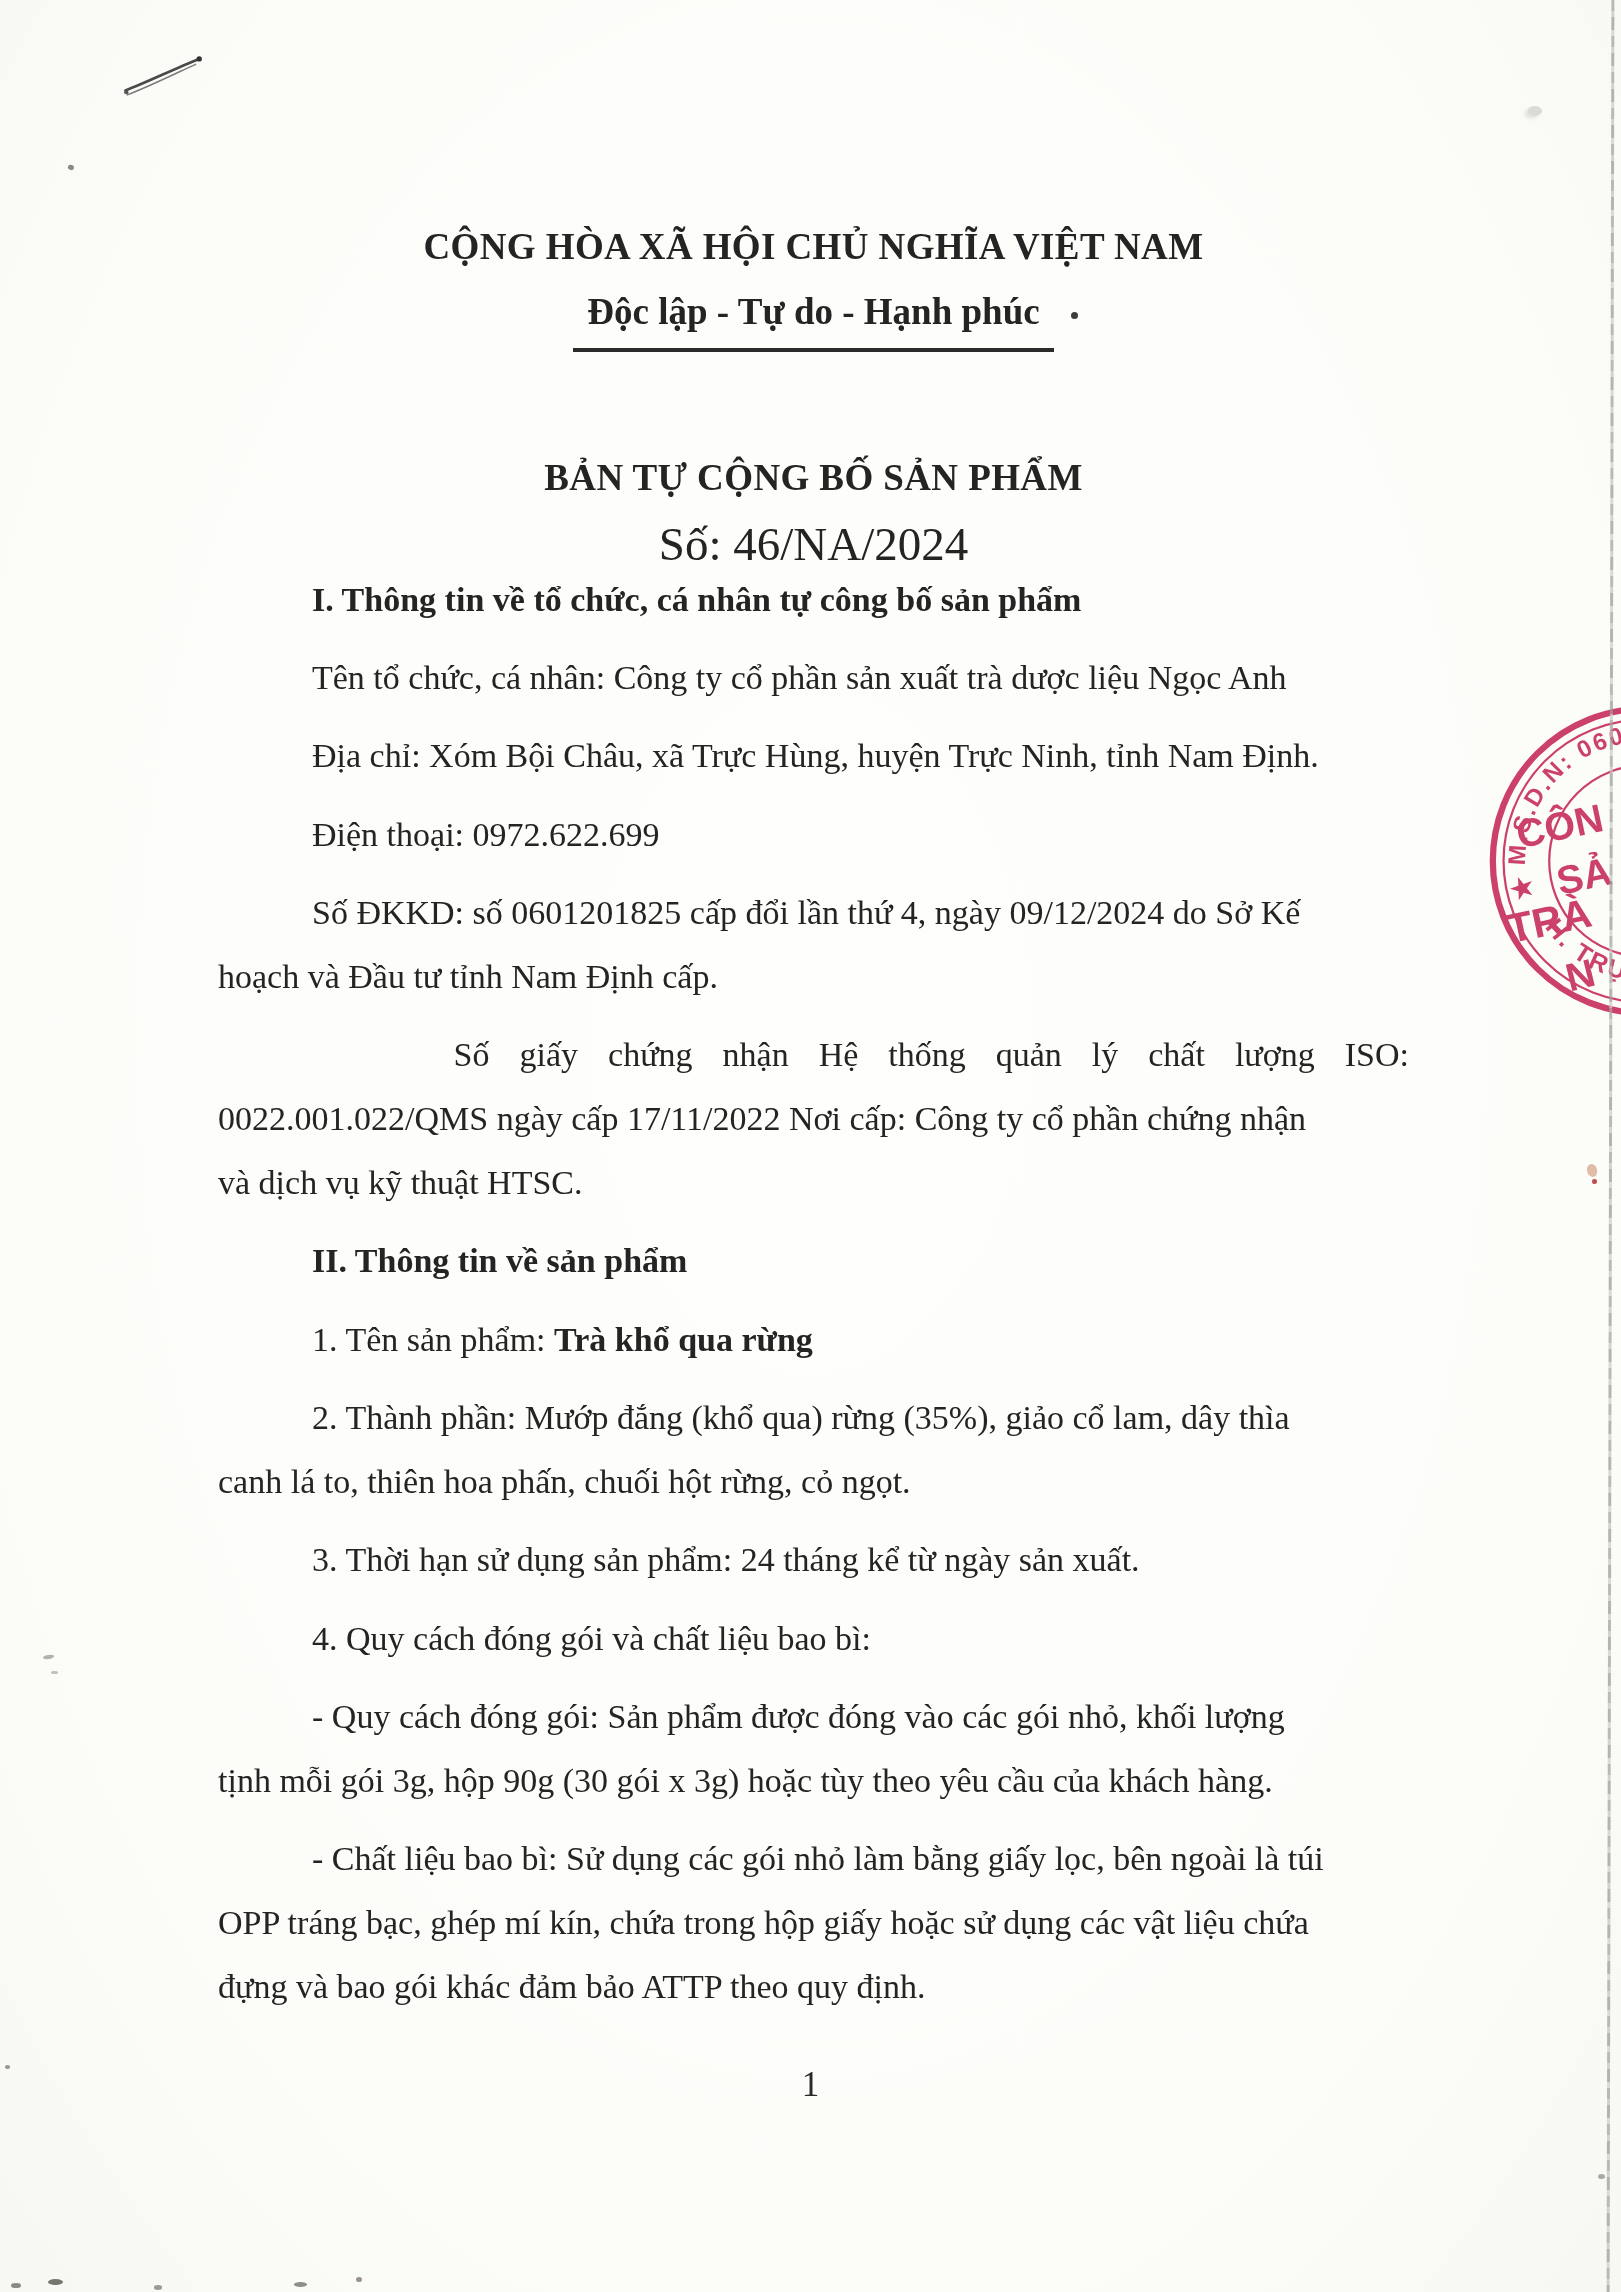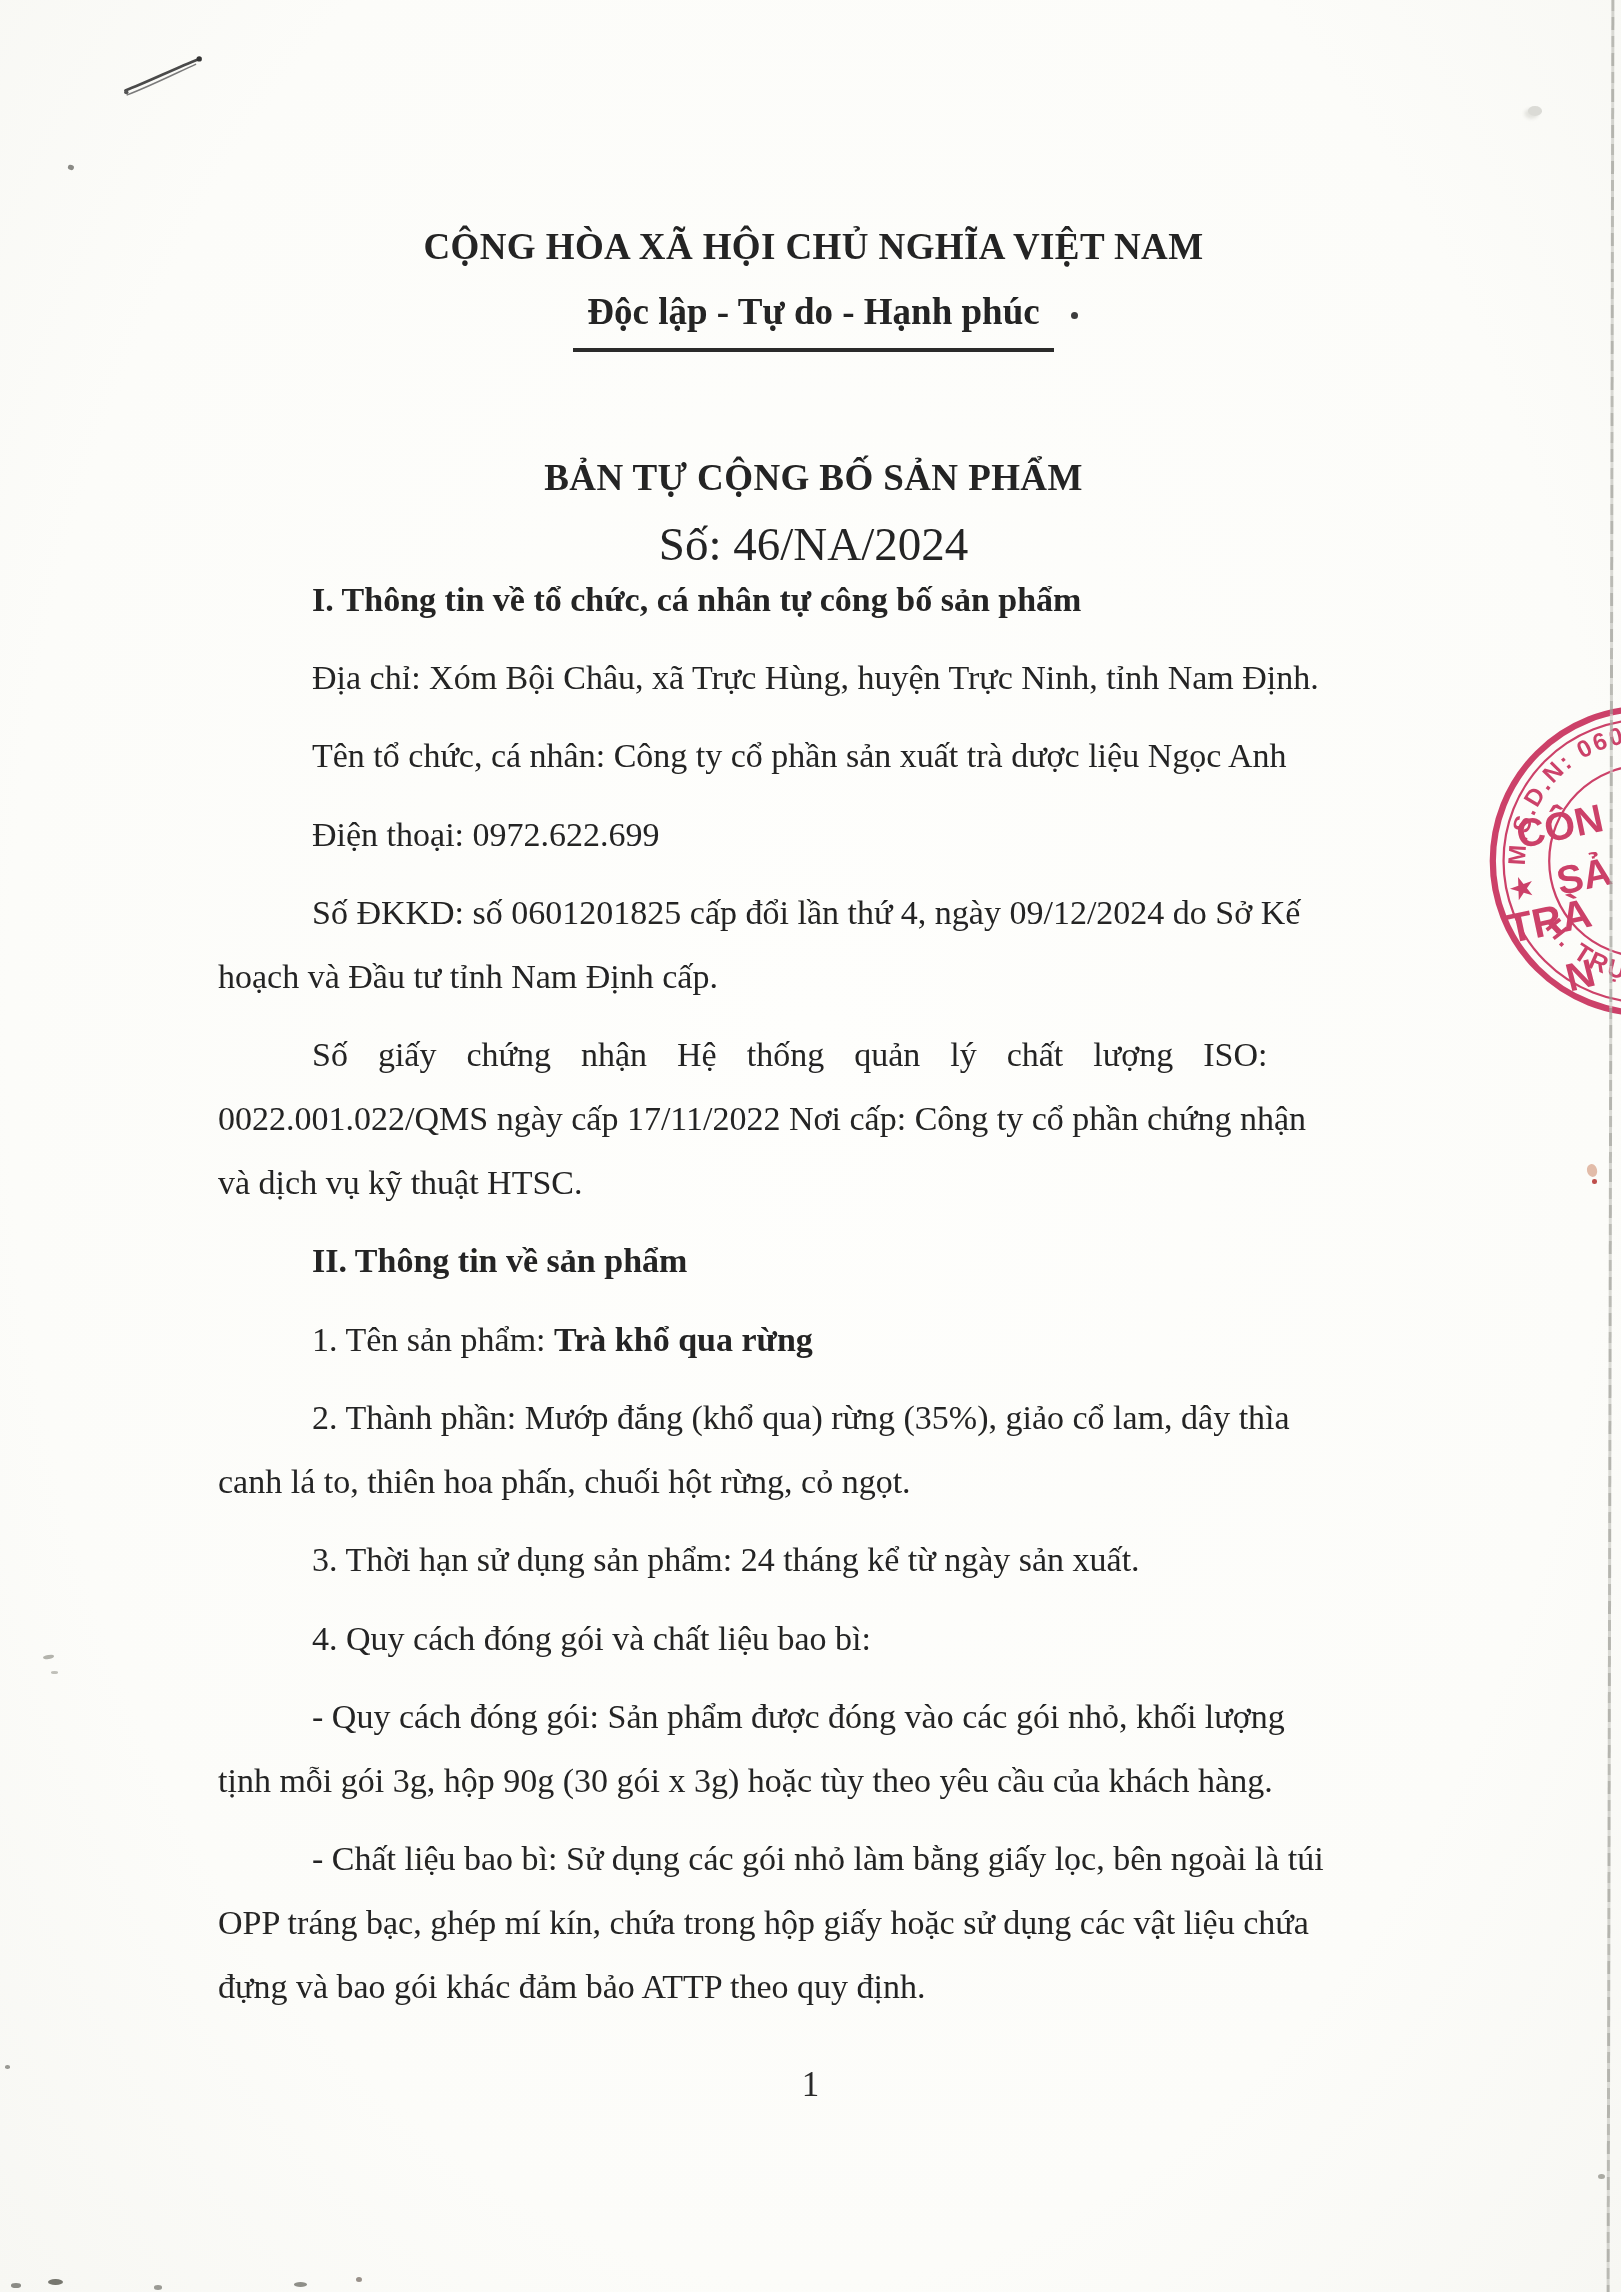--- a/index.html
+++ b/index.html
@@ -28,21 +28,21 @@
     font-size: 37px; font-weight: bold;
     padding: 0 14.3px 10.7px 14.3px;
     border-bottom: 4.5px solid #2b2b2b;
   }
   .doc-title { margin-top: 100px; font-size: 37px; font-weight: bold; line-height: 52px; letter-spacing: 0.4px; }
   .doc-number { margin-top: 16px; font-size: 47px; line-height: 48px; }
   .body-start { margin-top: 86px; }
   .para { margin: 0 0 14.3px 0; }
   .ln { white-space: nowrap; }
   .indent { padding-left: 94px; }
-  .stretch { word-spacing: 21.5px; }
+  .stretch { word-spacing: 21.5px; text-align: right; }
   .hd { font-weight: bold; }
   .b { font-weight: bold; }
   .page-number {
     position: absolute; left: 0; top: 2065px; width: 100%;
     text-align: center; font-size: 35px; color: #2a2a2a;
   }
   
   .page-edge {
     position: absolute; top: 0; left: 1609px; width: 2.7px; height: 2293px;
     background: repeating-linear-gradient(to bottom,
@@ -97,25 +97,25 @@
     </div>
 
     <div class="center doc-title">BẢN TỰ CỘNG BỐ SẢN PHẨM</div>
     <div class="center doc-number">Số: 46/NA/2024</div>
 
     <div class="para body-start">
       <div class="ln indent hd">I. Thông tin về tổ chức, cá nhân tự công bố sản phẩm</div>
     </div>
 
     <div class="para">
+      <div class="ln indent">Tên tổ chức, cá nhân: Công ty cổ phần sản xuất trà dược liệu Ngọc Anh</div>
+    </div>
+
+    <div class="para">
       <div class="ln indent">Địa chỉ: Xóm Bội Châu, xã Trực Hùng, huyện Trực Ninh, tỉnh Nam Định.</div>
-    </div>
-
-    <div class="para">
-      <div class="ln indent">Tên tổ chức, cá nhân: Công ty cổ phần sản xuất trà dược liệu Ngọc Anh</div>
     </div>
 
     <div class="para">
       <div class="ln indent">Điện thoại: 0972.622.699</div>
     </div>
 
     <div class="para">
       <div class="ln indent">Số ĐKKD: số 0601201825 cấp đổi lần thứ 4, ngày 09/12/2024 do Sở Kế</div>
       <div class="ln">hoạch và Đầu tư tỉnh Nam Định cấp.</div>
     </div>

